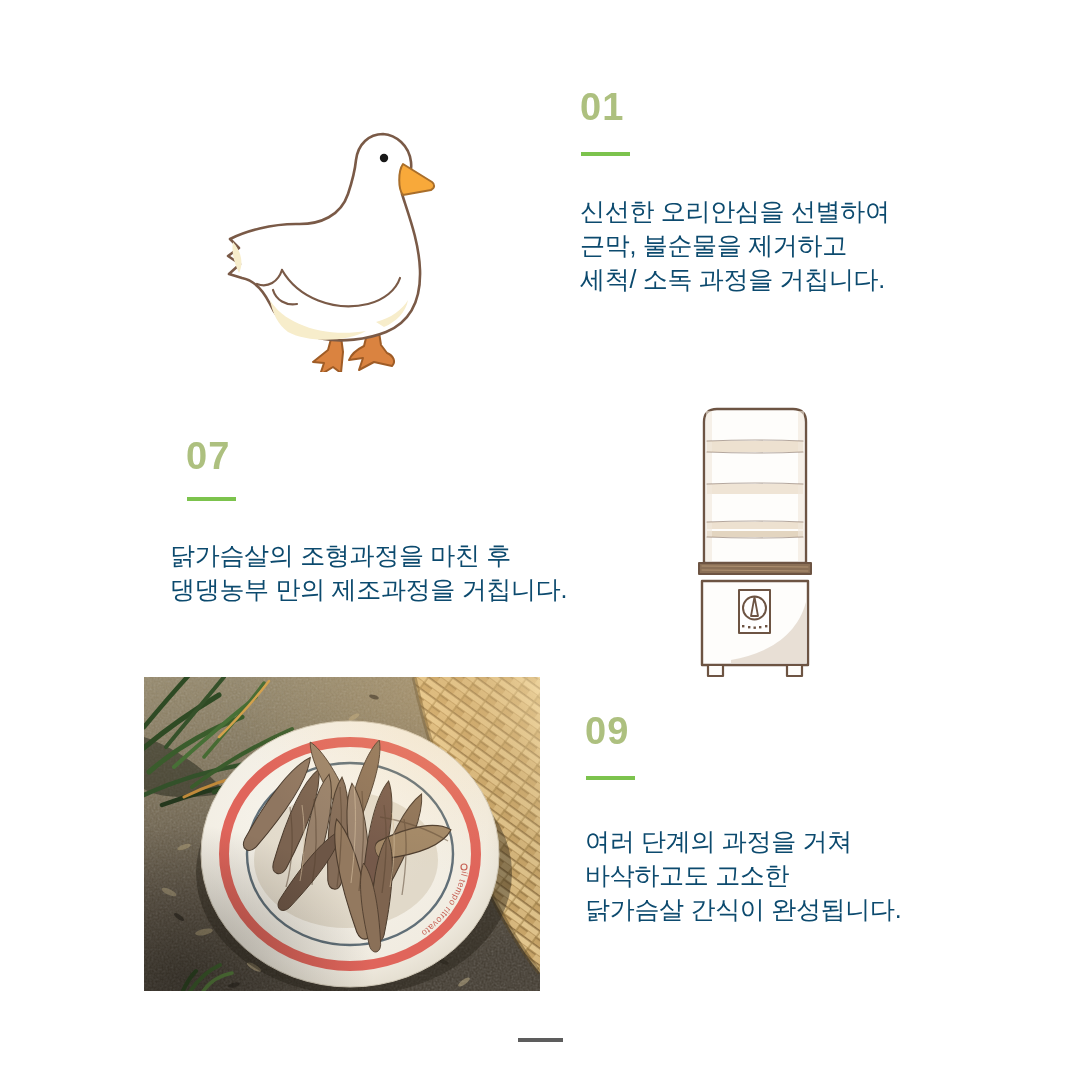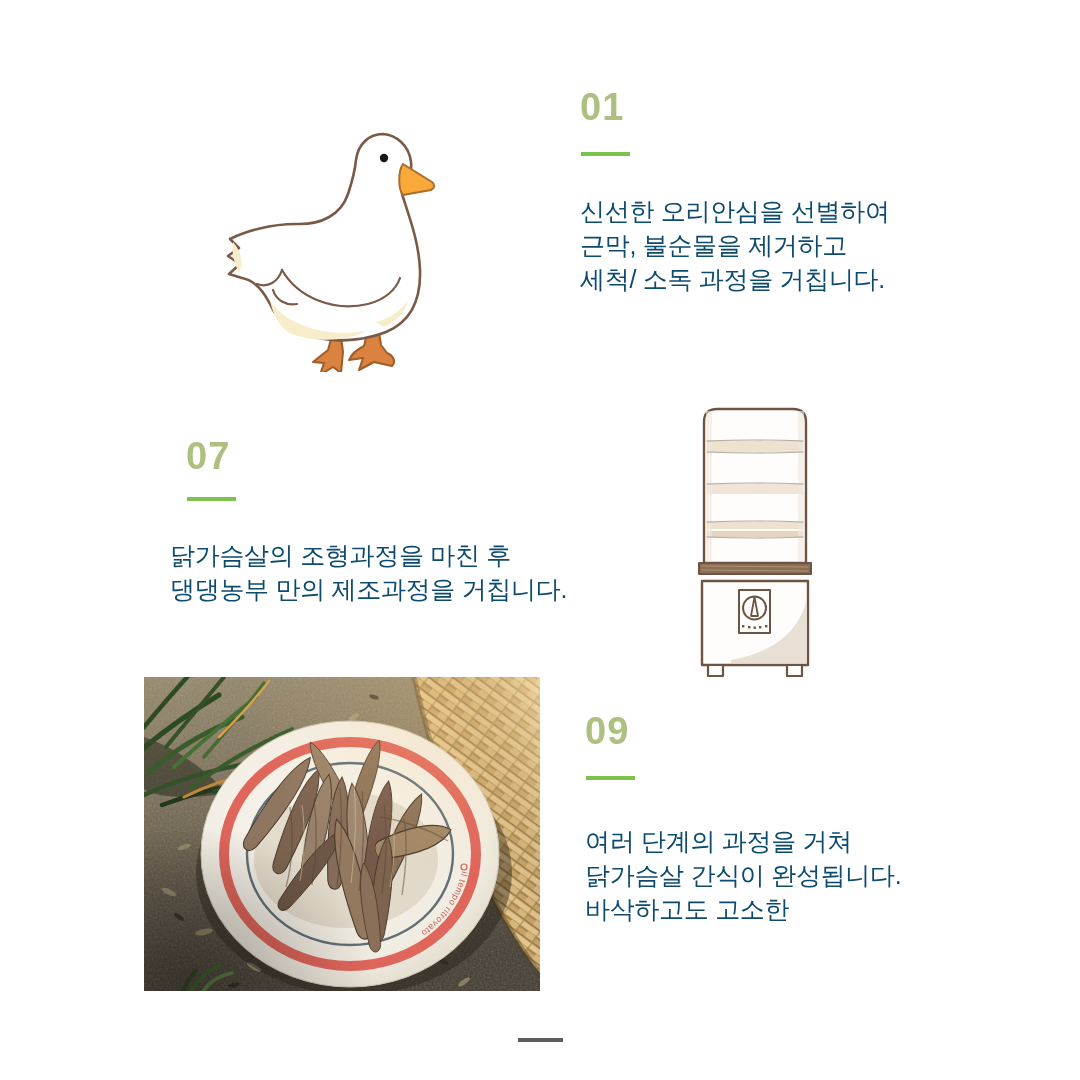--- a/index.html
+++ b/index.html
@@ -117,22 +117,22 @@
 
       <rect x="13" y="265" width="15" height="11" fill="#fefdfb" stroke-width="2.2"></rect>
       <rect x="92" y="265" width="15" height="11" fill="#fefdfb" stroke-width="2.2"></rect>
     </g>
   </svg>
 
   <div class="step-number" style="left:585px;top:712px;">09</div>
   <div class="step-divider" style="left:586px;top:776px;"></div>
   <div class="step-text" style="left:585px;top:795px;margin-top:29px;">
     <div class="ln">여러 단계의 과정을 거쳐</div>
+    <div class="ln">바삭하고도 고소한</div>
     <div class="ln">닭가슴살 간식이 완성됩니다.</div>
-    <div class="ln">바삭하고도 고소한</div>
   </div>
 
   <svg class="illu" style="left:144px;top:677px;" width="396" height="314" viewBox="0 0 396 314">
     <defs>
       <linearGradient id="mulchG" x1="0" y1="0" x2="0.15" y2="1">
         <stop offset="0" stop-color="#95886a"></stop>
         <stop offset="0.35" stop-color="#7a6e55"></stop>
         <stop offset="0.7" stop-color="#564c3d"></stop>
         <stop offset="1" stop-color="#3f382d"></stop>
       </linearGradient>

